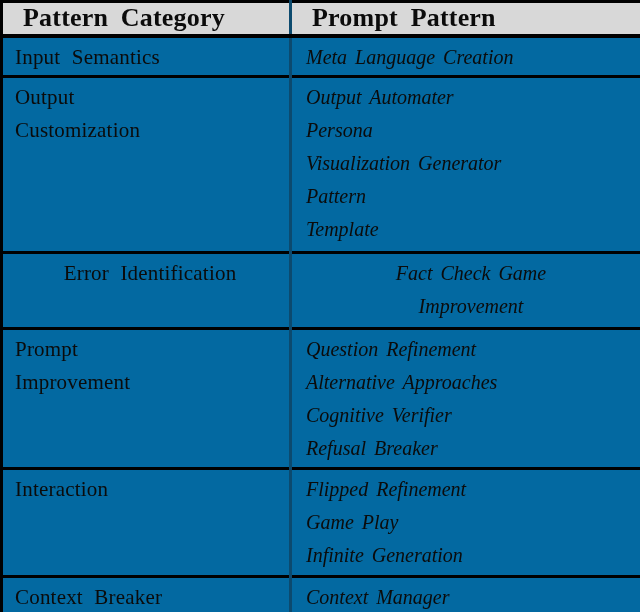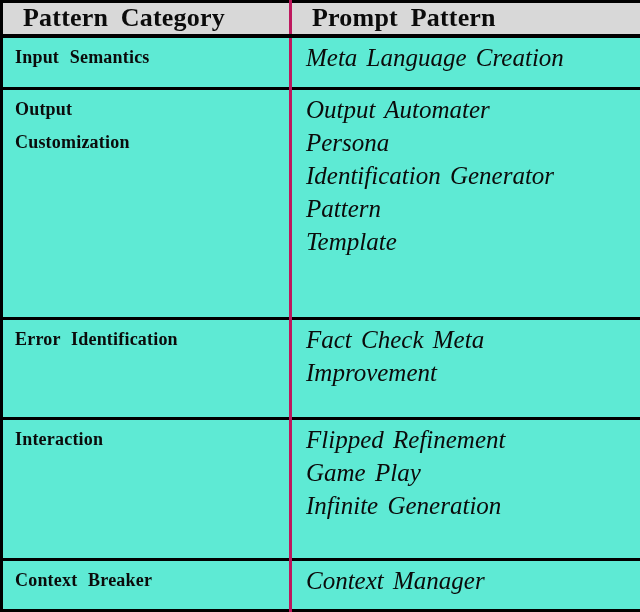--- a/index.html
+++ b/index.html
@@ -3,21 +3,21 @@
 <meta charset="utf-8">
 <style>
   html, body {
     margin: 0;
     padding: 0;
     background: #ffffff;
   }
   .page {
     width: 640px;
     height: 612px;
-    background: #5eead4;
+    background: #0369a1;
     overflow: hidden;
   }
   table.pattern-table {
     width: 640px;
     height: 612px;
     border-collapse: collapse;
     table-layout: fixed;
     font-family: "Liberation Serif", "DejaVu Serif", serif;
     color: #0b0b0b;
     border: 3px solid #000000;
@@ -35,38 +35,38 @@
     vertical-align: middle;
     padding: 0 0 1px 20px;
     word-spacing: 6px;
     letter-spacing: 0.2px;
   }
   thead tr { height: 34px; }
 
   tbody tr { border-top: 3px solid #000000; }
 
   td.col-divider, th.col-divider {
-    border-left: 3px solid #be185d;
+    border-left: 3px solid #0c4a6e;
   }
 
   td {
     vertical-align: top;
     padding: 0;
   }
   td.cat {
-    font-weight: bold;
-    font-size: 18px;
+    font-weight: normal;
+    font-size: 21px;
     line-height: 33px;
     padding: 3px 4px 0 12px;
     word-spacing: 6px;
     letter-spacing: 0.2px;
   }
   td.pat {
     font-style: italic;
-    font-size: 25px;
+    font-size: 20px;
     line-height: 33px;
     padding: 3px 4px 0 14px;
     word-spacing: 3px;
   }
   .line { white-space: nowrap; }
 </style>
 </head>
 <body>
 
 <div class="page">
@@ -91,32 +91,44 @@
           </td>
         </tr>
         <tr style="height: 176px; margin-top: 27px;">
           <td class="cat">
             <div class="line">Output</div>
             <div class="line">Customization</div>
           </td>
           <td class="pat col-divider">
             <div class="line">Output Automater</div>
             <div class="line">Persona</div>
-            <div class="line">Identification Generator</div>
+            <div class="line">Visualization Generator</div>
             <div class="line">Pattern</div>
             <div class="line">Template</div>
           </td>
         </tr>
-        <tr style="height: 76px;">
+        <tr style="height: 76px; text-align: center;">
           <td class="cat">
             <div class="line">Error Identification</div>
           </td>
           <td class="pat col-divider">
-            <div class="line">Fact Check Meta</div>
+            <div class="line">Fact Check Game</div>
             <div class="line">Improvement</div>
+          </td>
+        </tr>
+        <tr style="height: 140px;">
+          <td class="cat">
+            <div class="line">Prompt</div>
+            <div class="line">Improvement</div>
+          </td>
+          <td class="pat col-divider">
+            <div class="line">Question Refinement</div>
+            <div class="line">Alternative Approaches</div>
+            <div class="line">Cognitive Verifier</div>
+            <div class="line">Refusal Breaker</div>
           </td>
         </tr>
         <tr style="height: 108px;">
           <td class="cat">
             <div class="line">Interaction</div>
           </td>
           <td class="pat col-divider">
             <div class="line">Flipped Refinement</div>
             <div class="line">Game Play</div>
             <div class="line">Infinite Generation</div>

